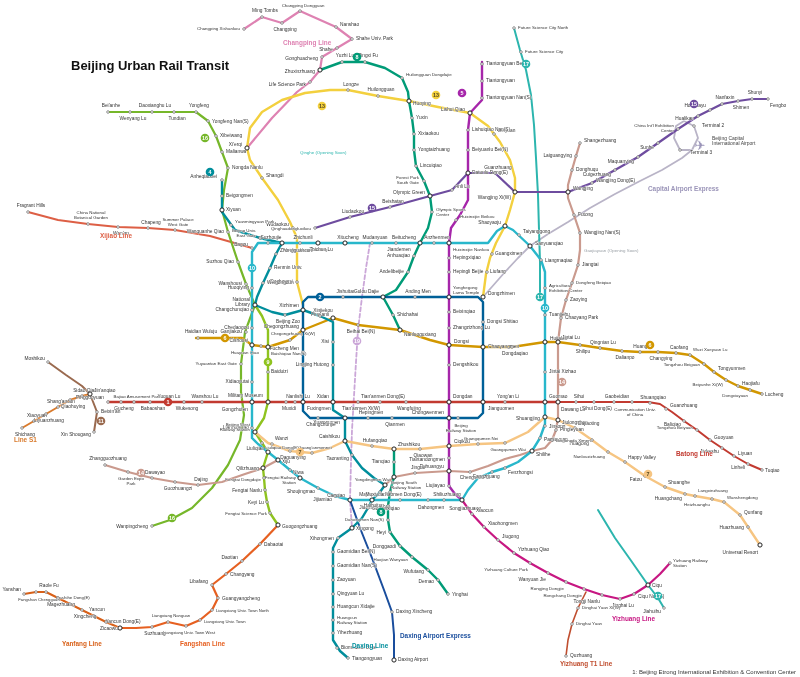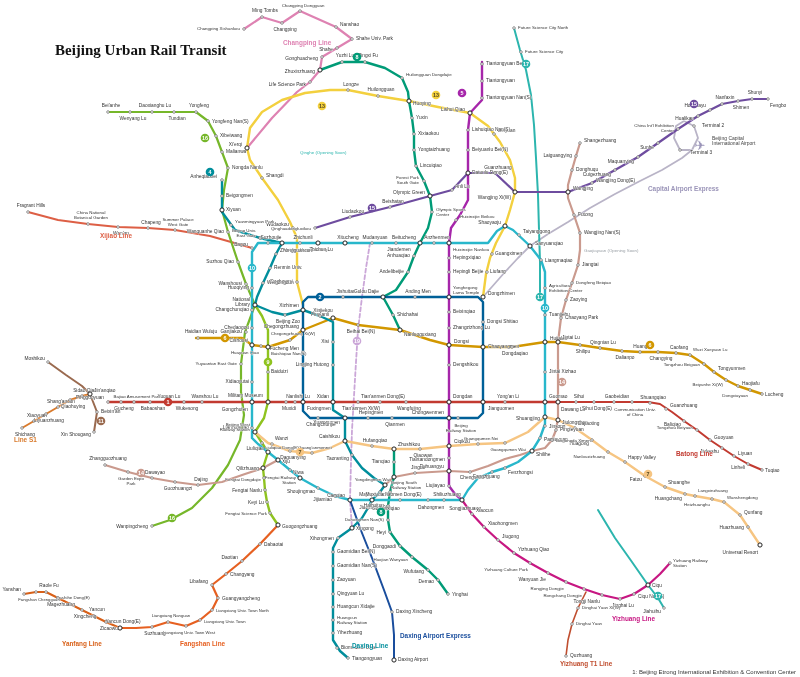--- a/index.html
+++ b/index.html
@@ -2,21 +2,21 @@
 <html><head>
 <meta charset="utf-8">
 <style>
   html,body{margin:0;padding:0;background:#fff;}
   .stage{position:relative;width:800px;height:677px;background:#ffffff;overflow:hidden;
          font-family:"Liberation Sans",sans-serif;}
   .stage svg{position:absolute;left:0;top:0;}
   svg text{font-family:"Liberation Sans",sans-serif;paint-order:stroke;stroke:#ffffff;
            stroke-width:.6;stroke-linejoin:round;}
   svg text.badge{stroke:none;paint-order:normal;}
-  .title{position:absolute;left:55px;top:42px;margin:0;font-size:15px;font-weight:bold;color:#111;font-family:Liberation Serif, serif;}
+  .title{position:absolute;left:55px;top:42px;margin:16px;font-size:13px;font-weight:bold;color:#111;}
   .footnote{position:absolute;right:4px;bottom:2px;font-size:6px;color:#333;}
 </style>
 </head>
 <body>
 
 <div class="stage">
   <svg width="800" height="677" viewBox="0 0 800 677">
       <polyline points="483,297 505,272 518,258 530,246 548,234 568,222 590,208 615,194 640,181 662,170 682,158 692,150 698,138 694,126 684,121 676,126 674,138 680,150 692,150" fill="none" stroke="#B9B4C7" stroke-width="1.8" stroke-linejoin="round" stroke-linecap="round"></polyline>
       <polyline points="22,428 34,421 46,414 58,407 70,400 82,396 90,394" fill="none" stroke="#D97B2D" stroke-width="2" stroke-linejoin="round" stroke-linecap="round"></polyline>
       <polyline points="48,362 66,375 82,386 90,394 97,412 94,432" fill="none" stroke="#9A6A4F" stroke-width="2" stroke-linejoin="round" stroke-linecap="round"></polyline>

